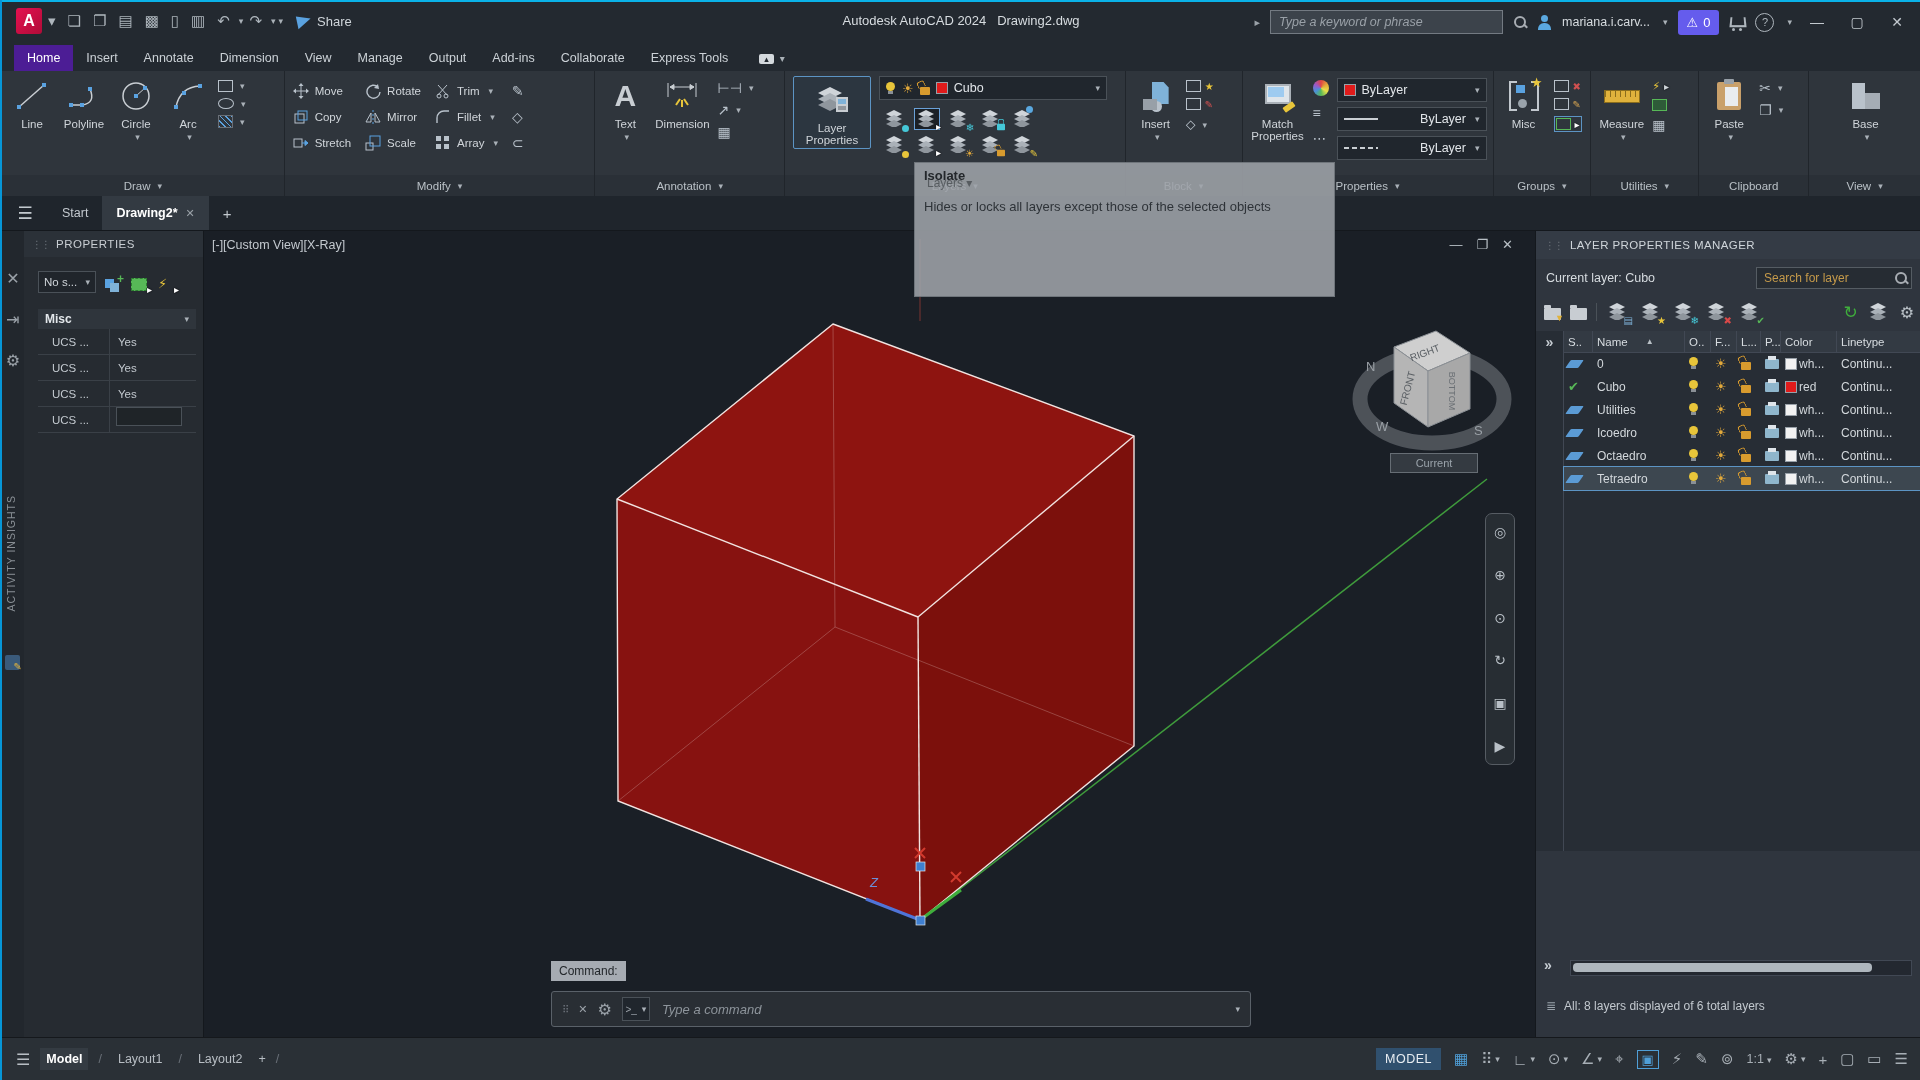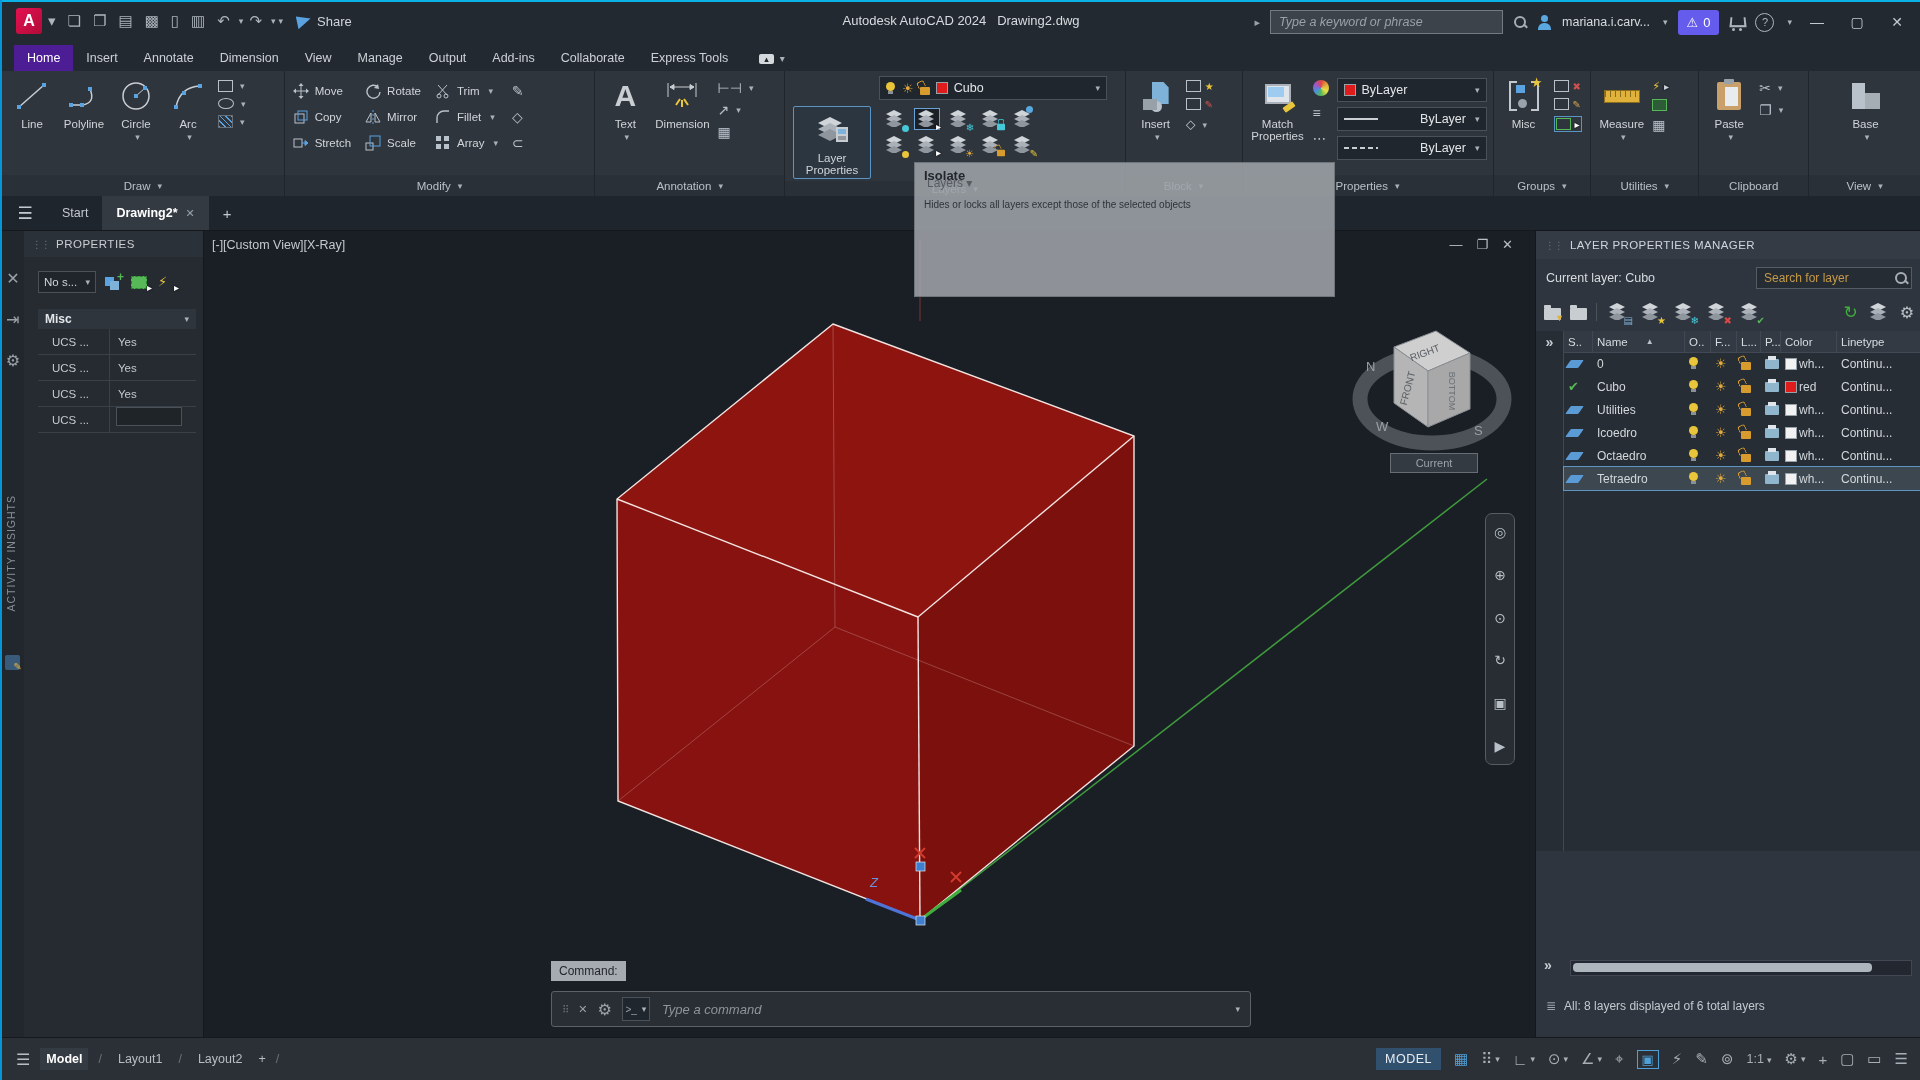--- a/index.html
+++ b/index.html
@@ -58,21 +58,21 @@
   .hatchbox{width:13px;height:11px;background:repeating-linear-gradient(45deg,#5aa2e0 0 1px,transparent 1px 4px);border:1px solid #6a7078;}
   .ellip{width:14px;height:9px;border:1.5px solid #b9c2cb;border-radius:50%;}
   .rectic{width:13px;height:10px;border:1.5px solid #b9c2cb;}
   
   .ricon{position:relative;width:24px;height:20px;}
   .ricon svg{width:22px;height:18px;}
   .ricon .badge{position:absolute;right:-3px;bottom:-4px;font-size:10px;line-height:1;}
   .ricon.hl{outline:1px solid #6aa1d8;background:#1b2026;}
   .cursorarrow{position:absolute;right:-2px;bottom:-3px;color:#fff;font-size:10px;text-shadow:0 0 2px #000;}
   .dotbadge{position:absolute;right:-2px;bottom:-3px;width:7px;height:7px;border-radius:50%;}
-  #layerpropsbtn{border:1px solid #5c94c4;background:#2c3640;border-radius:2px;padding:3px 6px 2px;margin-top:30px;}
+  #layerpropsbtn{border:1px solid #5c94c4;background:#2c3640;border-radius:2px;padding:3px 6px 2px;}
   .layerdrop{width:228px;height:24px;background:#20262d;border:1px solid #4a5158;display:flex;align-items:center;gap:6px;padding:0 6px;font-size:12.5px;color:#e2e6ea;box-sizing:border-box;}
   .lgrid{display:grid;grid-template-columns:repeat(5,32px);grid-auto-rows:26px;align-items:center;justify-items:center;margin-top:6px;}
   
   .mbulb{position:relative;width:10px;height:13px;display:inline-block;}
   .mbulb::before{content:'';position:absolute;left:0;top:0;width:9px;height:9px;border-radius:50%;background:#e8c53a;}
   .mbulb::after{content:'';position:absolute;left:2px;top:9px;width:5px;height:3px;background:#8a9096;}
   .msun{color:#e2a93b;font-size:13px;line-height:1;}
   .mlock{position:relative;width:10px;height:8px;background:#d89b2e;border-radius:1px;display:inline-block;margin-top:5px;}
   .mlock::before{content:'';position:absolute;left:-3px;top:-6px;width:6px;height:6px;border:1.5px solid #d89b2e;border-bottom:none;border-radius:3px 3px 0 0;transform:rotate(-25deg);}
   .mlock.teal{background:#45c8d8;}
@@ -114,21 +114,21 @@
   .ftab .x{color:#9aa1a8;font-weight:normal;font-size:11px;}
   #ft-plus{display:flex;align-items:center;padding:0 14px;color:#c3c9cf;font-size:15px;}
   
   #leftstrip{left:0;top:231px;width:22px;height:806px;background:#22272d;display:flex;flex-direction:column;align-items:center;padding-top:38px;box-sizing:border-box;gap:22px;color:#9aa1a8;}
   #vtext{writing-mode:vertical-rl;transform:rotate(180deg);font-size:10.5px;letter-spacing:1px;color:#8a9096;position:absolute;left:3px;top:495px;}
   #fbicon{position:absolute;left:3px;top:655px;width:15px;height:15px;background:#3a5a7a;border-radius:2px;}
   #fbicon::after{content:'✎';position:absolute;right:-2px;bottom:-2px;color:#e0b23c;font-size:10px;}
   #palette{left:22px;top:231px;width:180px;height:806px;background:#262b31;border-right:1px solid #14181d;box-sizing:border-box;}
   #pal-title{height:26px;background:#2b3138;display:flex;align-items:center;gap:6px;padding:0 8px;font-size:11.5px;color:#c9ced3;letter-spacing:.5px;}
   .grip{color:#6a7078;font-size:10px;letter-spacing:-1px;}
-  #pal-tools{display:flex;align-items:center;gap:7px;padding:14px 8px 10px 14px;}
+  #pal-tools{display:flex;align-items:flex-end;gap:7px;padding:14px 8px 10px 14px;}
   #pal-sel{width:58px;height:22px;background:#20252b;border:1px solid #4a5158;color:#d0d5da;font-size:11.5px;display:flex;align-items:center;justify-content:space-between;padding:0 5px;box-sizing:border-box;}
   .pti{position:relative;width:20px;height:18px;}
   .pti .sq1{position:absolute;left:2px;top:4px;width:9px;height:9px;background:#5aa2e0;}
   .pti .sq2{position:absolute;left:7px;top:8px;width:9px;height:9px;background:#7fb2d8;}
   .pti .plus{position:absolute;right:-1px;top:-3px;color:#57b857;font-weight:bold;font-size:12px;}
   .pti .grect{position:absolute;left:1px;top:3px;width:14px;height:11px;background:#57b857;border:1px dashed #2e7d32;}
   .pti .cur{position:absolute;right:-2px;bottom:-2px;color:#fff;font-size:10px;text-shadow:0 0 2px #000;}
   .pti .bolt{position:absolute;left:1px;top:1px;color:#e8c53a;font-size:13px;}
   #pal-misc{margin:6px 0 0 14px;width:158px;height:20px;background:#2f353c;display:flex;align-items:center;justify-content:space-between;padding:0 7px;box-sizing:border-box;font-size:12px;font-weight:bold;color:#e2e6ea;}
   .prow{margin-left:14px;width:158px;height:25px;display:flex;border-bottom:1px solid #3a4047;font-size:11.5px;color:#c3c9cf;}
@@ -179,21 +179,21 @@
   .sbtab.active{color:#fff;font-weight:bold;background:#343b42;}
   #sb-right{margin-left:auto;display:flex;align-items:center;gap:13px;padding-right:12px;color:#a7aeb5;}
   .sbi{font-size:15px;display:flex;align-items:center;}
   .sbi.blue{color:#4f9fd8;}
   .sbi.boxed{border:1px solid #4f9fd8;color:#4f9fd8;padding:1px 4px;font-size:13px;}
   #sb-model{background:#30506e;color:#e8edf2;padding:4px 9px;letter-spacing:.5px;}
   
   #tooltip{left:912px;top:162px;width:421px;height:135px;background:rgba(158,163,168,.88);border:1px solid #6f757b;z-index:50;box-sizing:border-box;color:#23272b;}
   #tt-ghost{position:absolute;left:12px;top:13px;color:rgba(40,45,50,.55);font-size:12px;}
   #tt-title{position:absolute;left:9px;top:5px;font-weight:bold;font-size:13px;}
-  #tt-desc{position:absolute;left:9px;top:36px;font-size:10px;color:#2e3338;}
+  #tt-desc{position:absolute;left:9px;top:36px;font-size:13px;color:#2e3338;}
   #tt-sub{position:absolute;left:5px;top:60px;right:5px;bottom:4px;background:rgba(196,200,204,.92);border:1px solid #85898e;}
   #tt-cmdicon{position:absolute;left:6px;top:7px;width:26px;height:19px;background:#1d222a;border:1px solid #555;}
   #tt-cmdicon::before{content:'';position:absolute;left:0;top:0;right:0;height:4px;background:#c8a43a;}
   #tt-cmd{position:absolute;left:40px;top:8px;font-weight:bold;font-size:13px;}
   #tt-help{position:absolute;left:8px;top:44px;font-weight:bold;font-size:12.5px;}
   .ttx{stroke:#d33;stroke-width:2;}
 </style>
 </head>
 <body>
 

